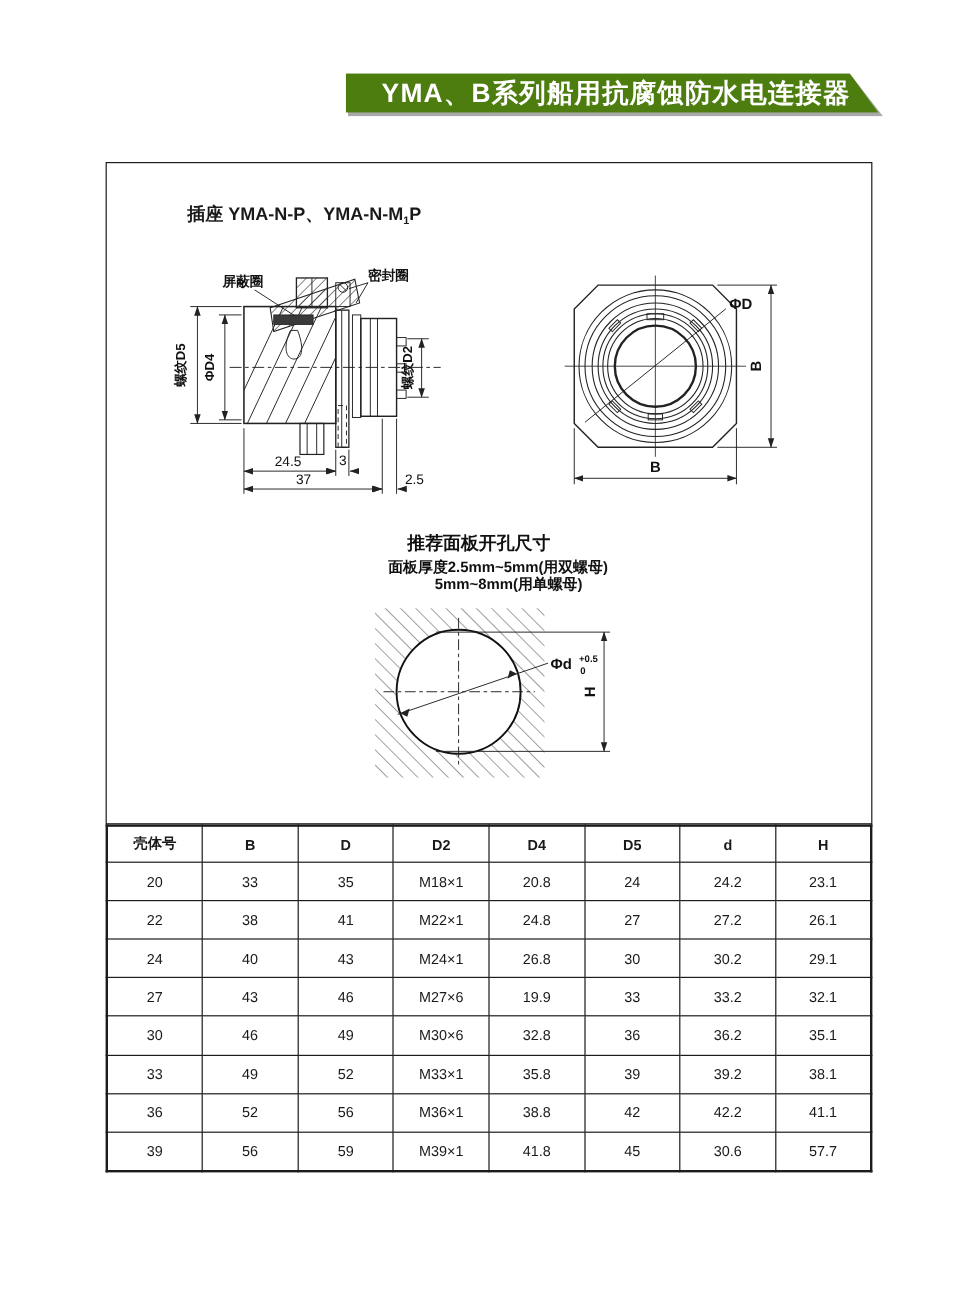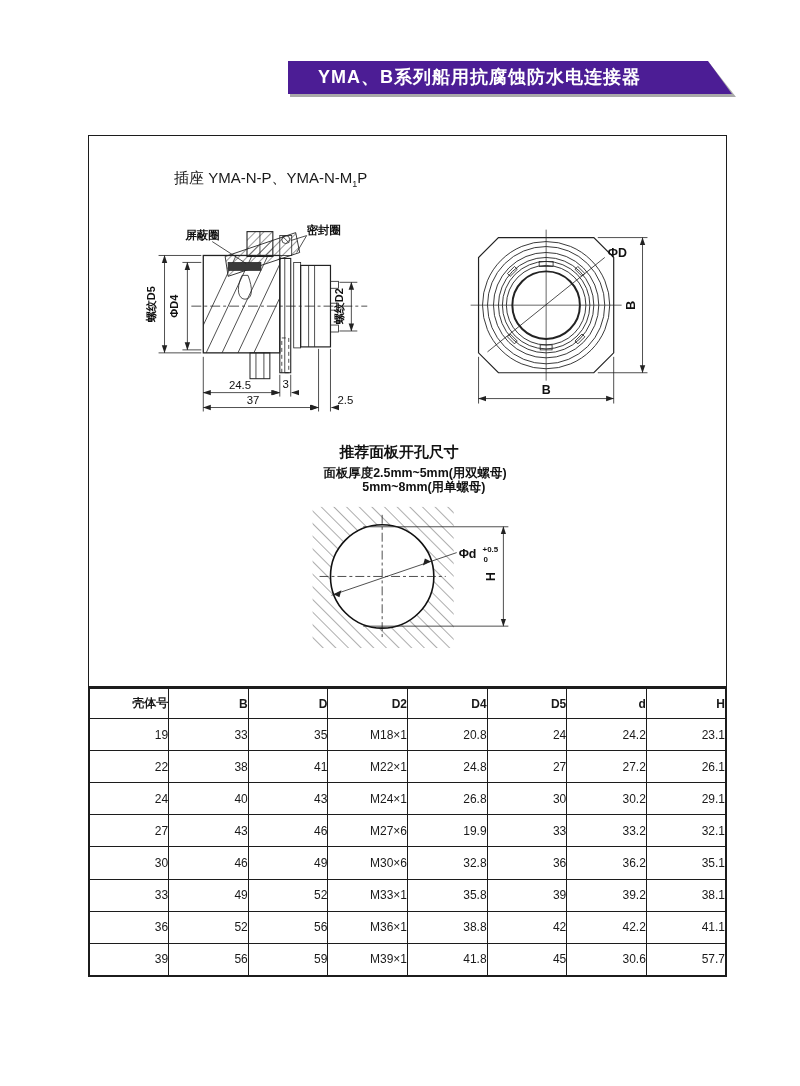--- a/index.html
+++ b/index.html
@@ -9,42 +9,42 @@
     overflow:hidden;
   }
   
   .banner-edge{
     position:absolute;left:290px;top:64px;width:446px;height:33px;
     background:#a9a9a9;
     clip-path:polygon(0 0,94.2% 0,100% 100%,0 100%);
   }
   .banner{
     position:absolute;left:288px;top:61px;width:444px;height:33px;
-    background:#4c1d95;color:#ffffff;
+    background:#4d7c0f;color:#ffffff;
     clip-path:polygon(0 0,94.6% 0,100% 100%,0 100%);
-    font-size:18px;font-weight:bold;line-height:33px;
+    font-size:22px;font-weight:bold;line-height:33px;
     padding-left:30px;box-sizing:border-box;letter-spacing:1px;
     white-space:nowrap;
   }
   
   .frame{
     position:absolute;left:88px;top:135px;width:639px;height:552px;
     border:1.5px solid #1c1c1c;box-sizing:border-box;background:#fff;
   }
   .frame svg{position:absolute;left:0;top:0;}
   .subtitle{
-    position:absolute;left:85px;top:33px;
-    font-size:15px;font-weight:400;white-space:nowrap;
+    position:absolute;left:67px;top:33px;
+    font-size:15px;font-weight:700;white-space:nowrap;
   }
   .subtitle sub{font-size:9px;}
   
   .dim-table{
     position:absolute;left:88px;top:687px;width:639px;height:290px;
     border-collapse:collapse;table-layout:fixed;
-    font-size:12px;text-align:right;
+    font-size:12px;text-align:center;
   }
   .dim-table th,.dim-table td{
     border:1.5px solid #1c1c1c;padding:0;height:29px;
     vertical-align:middle;
   }
   .dim-table{border:2px solid #1c1c1c;}
   .dim-table th{font-weight:700;}
   
   .ln{stroke:#222;fill:none;}
   .thin{stroke-width:.8;}
@@ -228,21 +228,21 @@
         <th>D</th>
         <th>D2</th>
         <th>D4</th>
         <th>D5</th>
         <th>d</th>
         <th>H</th>
       </tr>
     </thead>
     <tbody>
       <tr>
-        <td>19</td>
+        <td>20</td>
         <td>33</td>
         <td>35</td>
         <td>M18×1</td>
         <td>20.8</td>
         <td>24</td>
         <td>24.2</td>
         <td>23.1</td>
       </tr>
       <tr>
         <td>22</td>

